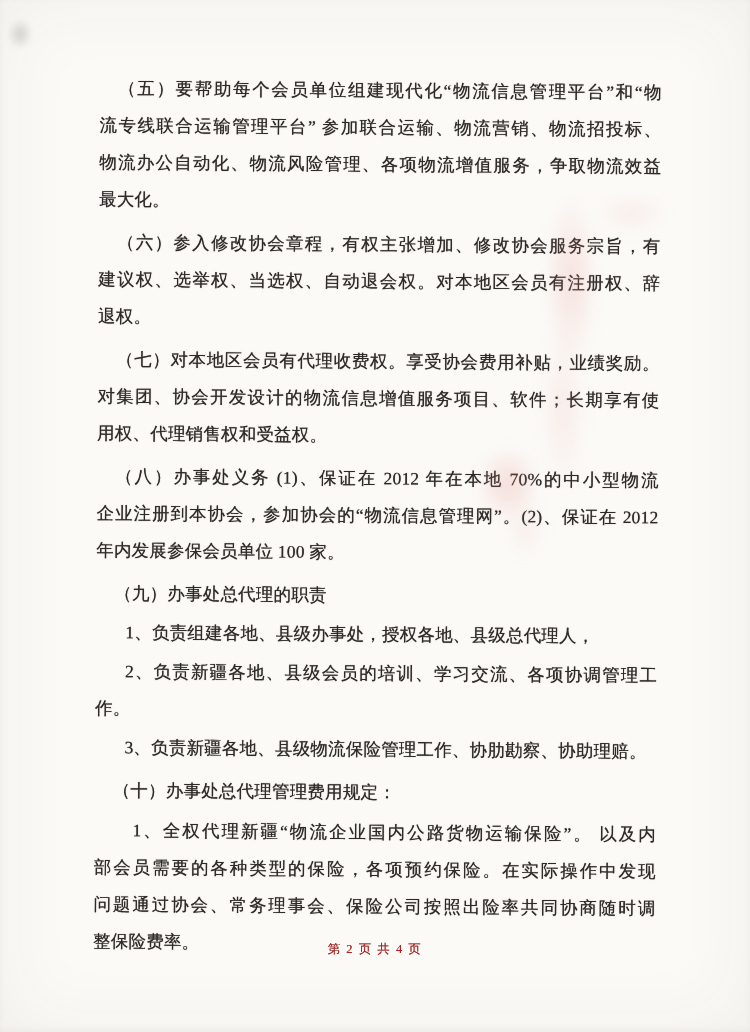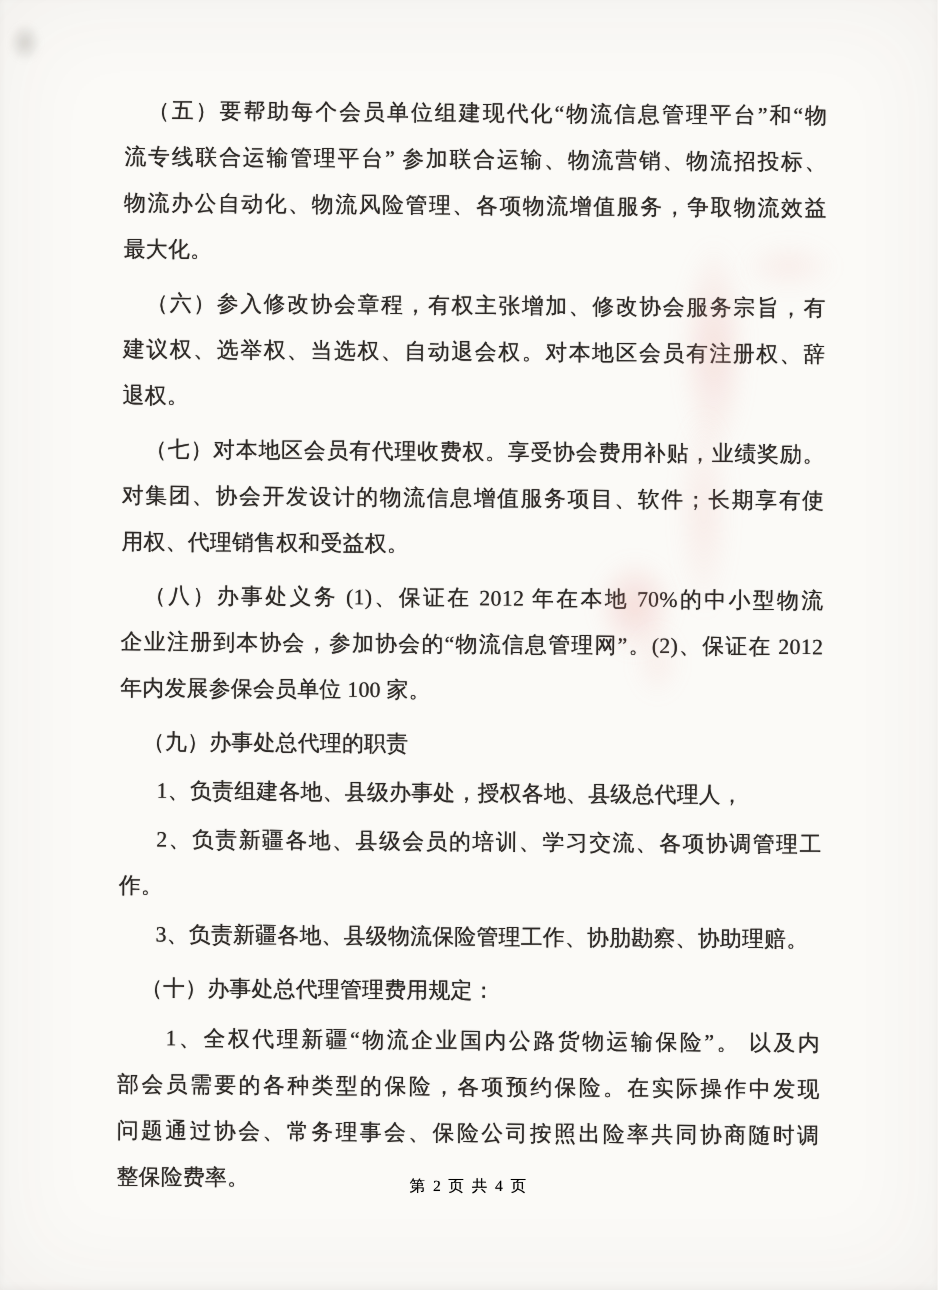--- a/index.html
+++ b/index.html
@@ -44,21 +44,21 @@
   }
   .section > .line:first-child{text-indent:1.05em;}
   .item    > .line:first-child{text-indent:1.7em;}
   .item2   > .line:first-child{text-indent:2.2em;}
   
   .footer{
     position:absolute;left:0;right:0;top:941px;
     text-align:center;
     font-size:12.5px;
     letter-spacing:1.5px;
-    color:#000000;
+    color:#b91c1c;
     text-shadow:0 0 .6px rgba(60,56,53,.7);
   }
   
   .stain{
     position:absolute;border-radius:50%;
     filter:blur(7px);
     pointer-events:none;
   }
   .stain.s1{left:544px;top:192px;width:54px;height:175px;
     background:radial-gradient(closest-side, rgba(233,152,148,.26), rgba(233,152,148,0));}

